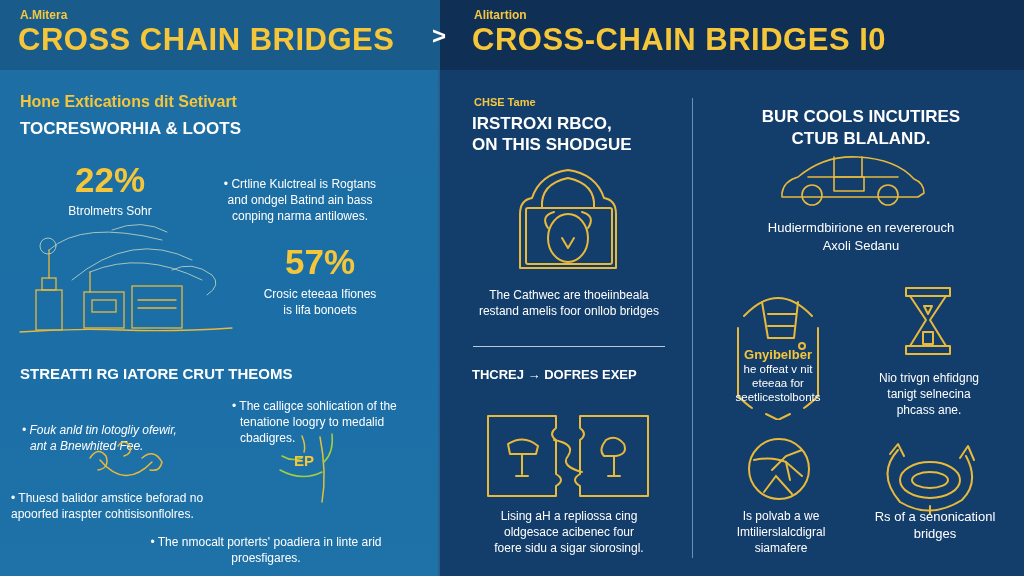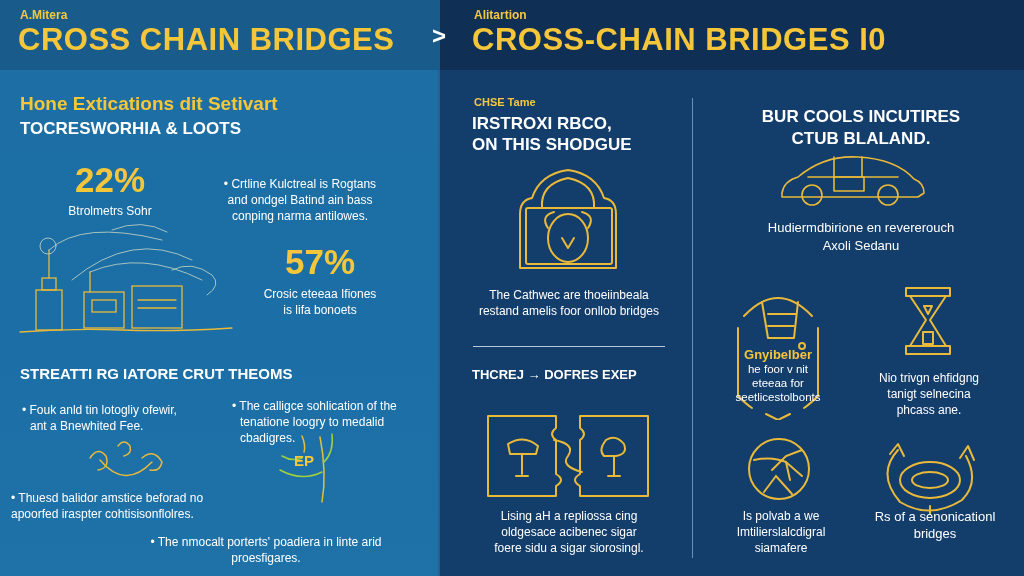--- a/index.html
+++ b/index.html
@@ -37,21 +37,21 @@
 <div class="right-panel"></div>
 <div class="header-left"></div>
 <div class="header-right"></div>
 
 <div class="kicker" style="left:20px;top:8px;">A.Mitera</div>
 <div class="title" style="left:18px;top:22px;">CROSS CHAIN BRIDGES</div>
 <div class="arrow">&gt;</div>
 <div class="kicker" style="left:474px;top:8px;">Alitartion</div>
 <div class="title" style="left:472px;top:22px;">CROSS-CHAIN BRIDGES I0</div>
 
-<div class="subtitle-gold" style="left:20px;top:93px;font-size:19px;">Hone Extications dit Setivart</div>
+<div class="subtitle-gold" style="left:20px;top:93px;font-size:16px;">Hone Extications dit Setivart</div>
 <div class="subtitle-white" style="left:20px;top:119px;font-size:17px;">TOCRESWORHIA &amp; LOOTS</div>
 
 <div class="stat-num" style="left:50px;top:160px;width:120px;">22%</div>
 <div class="stat-label" style="left:40px;top:203px;width:140px;">Btrolmetrs Sohr</div>
 
 <div class="body-text center" style="left:195px;top:176px;width:210px;">
   <div>• Crtline Kulctreal is Rogtans</div>
   <div>and ondgel Batind ain bass</div>
   <div>conping narma antilowes.</div>
 </div>
@@ -80,21 +80,21 @@
     <path d="M60 60 Q120 10 180 40"></path>
     <path d="M78 52 Q130 30 190 60"></path>
     <circle cx="36" cy="26" r="8"></circle>
     <path d="M160 50 Q180 40 200 55 Q210 65 195 75"></path>
     <path d="M100 10 Q130 -2 155 12"></path>
   </g>
 </svg>
 
 <div class="subtitle-white" style="left:20px;top:365px;font-size:15px;">STREATTI RG IATORE CRUT THEOMS</div>
 
-<div class="body-text" style="left:22px;top:402px;width:210px;">
+<div class="body-text" style="left:22px;top:422px;width:210px;font-style:italic;">
   <div>• Fouk anld tin lotogliy ofewir,</div>
   <div style="padding-left:8px;">ant a Bnewhited Fee.</div>
 </div>
 
 <svg style="left:80px;top:440px;" width="90" height="50" viewBox="0 0 90 50">
   <g fill="none" stroke="#e9b93a" stroke-width="1.5" stroke-linecap="round">
     <path d="M20 20 Q45 50 72 22"></path>
     <path d="M10 18 Q18 6 26 16 Q30 28 18 30"></path>
     <path d="M62 18 Q74 8 82 22 Q80 32 70 30"></path>
     <path d="M38 6 Q44 -2 50 6 Q52 14 44 16"></path>
@@ -168,21 +168,21 @@
     <line x1="36" y1="40" x2="36" y2="60"></line>
     <path d="M30 62 L42 62"></path>
     <path d="M120 26 Q130 20 138 30 Q142 40 130 42 L118 42 Q112 36 120 26"></path>
     <line x1="128" y1="42" x2="128" y2="62"></line>
     <path d="M122 62 L134 62"></path>
   </g>
 </svg>
 
 <div class="body-text center" style="left:458px;top:508px;width:222px;">
   <div>Lising aH a repliossa cing</div>
-  <div>oldgesace acibenec sigar</div>
+  <div>oldgesace acibenec four</div>
   <div>foere sidu a sigar siorosingl.</div>
 </div>
 
 <div class="divider-v"></div>
 
 <div class="subtitle-white center" style="left:716px;top:106px;width:290px;font-size:17px;line-height:22px;">
   <div>BUR COOLS INCUTIRES</div>
   <div>CTUB BLALAND.</div>
 </div>
 
@@ -208,21 +208,21 @@
     <path d="M88 40 L88 108 Q80 116 74 120"></path>
     <path d="M14 28 Q48 -8 82 28"></path>
     <path d="M36 126 L48 132 L60 126"></path>
     <path d="M32 14 L38 50 L64 50 L68 14"></path>
     <path d="M38 26 L66 26 M38 38 L64 38"></path>
     <circle cx="72" cy="58" r="3"></circle>
   </g>
 </svg>
 <div class="subtitle-gold center" style="left:730px;top:347px;width:96px;font-size:13px;">Gnyibelber</div>
 <div class="body-text center" style="left:722px;top:362px;width:112px;font-size:11.5px;line-height:14px;">
-  <div>he foor v nit</div>
+  <div>he offeat v nit</div>
   <div>eteeaa for</div>
   <div>seetlicestolbonts</div>
 </div>
 
 <svg style="left:904px;top:286px;" width="48" height="70" viewBox="0 0 48 70">
   <g fill="none" stroke="#e9b93a" stroke-width="2" stroke-linejoin="round">
     <rect x="2" y="2" width="44" height="8"></rect>
     <path d="M6 10 L22 34 L6 60 M42 10 L26 34 L42 60"></path>
     <rect x="2" y="60" width="44" height="8"></rect>
     <path d="M20 20 L28 20 L24 28 Z"></path>

